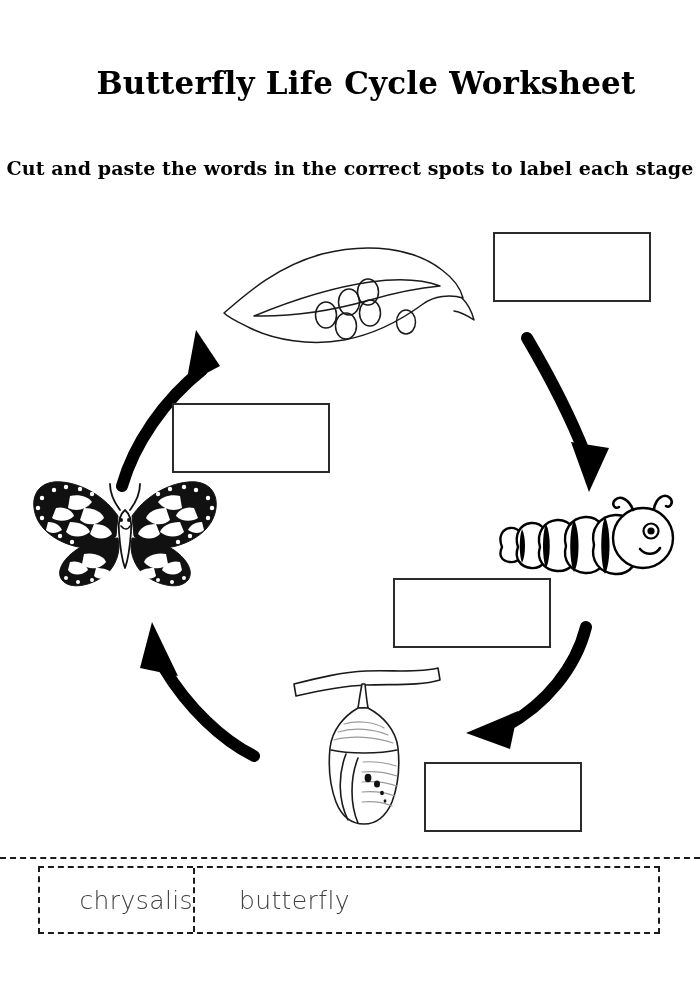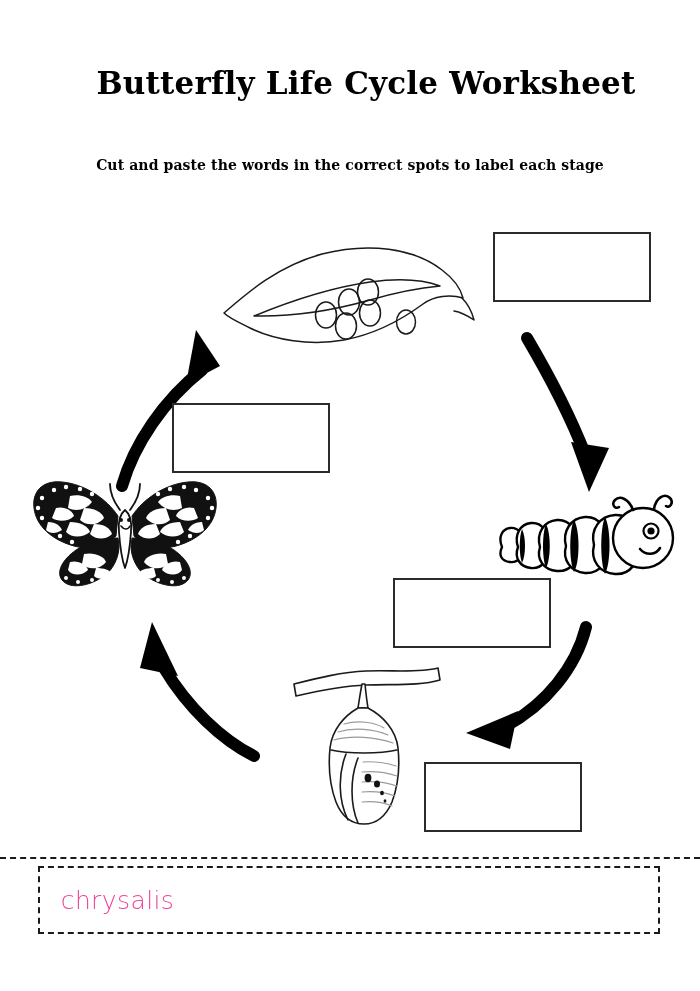--- a/index.html
+++ b/index.html
@@ -33,21 +33,21 @@
     white-space: nowrap;
   }
   #worksheet-instructions {
     position: absolute;
     top: 157px;
     left: 0;
     width: 700px;
     text-align: center;
     font-family: "DejaVu Serif", "Liberation Serif", serif;
     font-weight: bold;
-    font-size: 14px;
+    font-size: 19px;
     letter-spacing: 0.1px;
     white-space: nowrap;
   }
   
   #cycle-diagram {
     position: absolute;
     top: 195px;
     left: 0;
     width: 700px;
     height: 660px;
@@ -80,27 +80,27 @@
     height: 68px;
     box-sizing: border-box;
     display: flex;
     border: 2px dashed #1a1a1a;
   }
   .word-card {
     box-sizing: border-box;
     flex: 0 0 auto;
     display: flex;
     align-items: center;
-    justify-content: center;
+    justify-content: flex-end;
     border-right: 2px dashed #1a1a1a;
     font-family: "DejaVu Sans", "Liberation Sans", sans-serif;
     font-weight: 300;
     font-size: 25px;
     letter-spacing: 0.4px;
-    color: #ec4899;
+    color: #404040;
   }
   .word-card:last-child { border-right: none; }
   .wc-0 { flex-basis: 155px; }
   .wc-1 { flex-basis: 155px; }
   .wc-2 { flex-basis: 155px; }
   .wc-3 { flex-basis: 153px; }
 </style>
 </head>
 <body>
 
@@ -293,15 +293,18 @@
     <div class="answer-box" style="left:424px; top:567px; width:158px; height:70px;"></div>
 
   </div>
 
   <div id="cut-line"></div>
 
   <div id="word-bank">
     <div class="word-card wc-0">
       <span>chrysalis</span>
     </div>
+    <div class="word-card wc-2">
+      <span>butterfly</span>
+    </div>
   </div>
 
 </div>
 
 </body></html>

